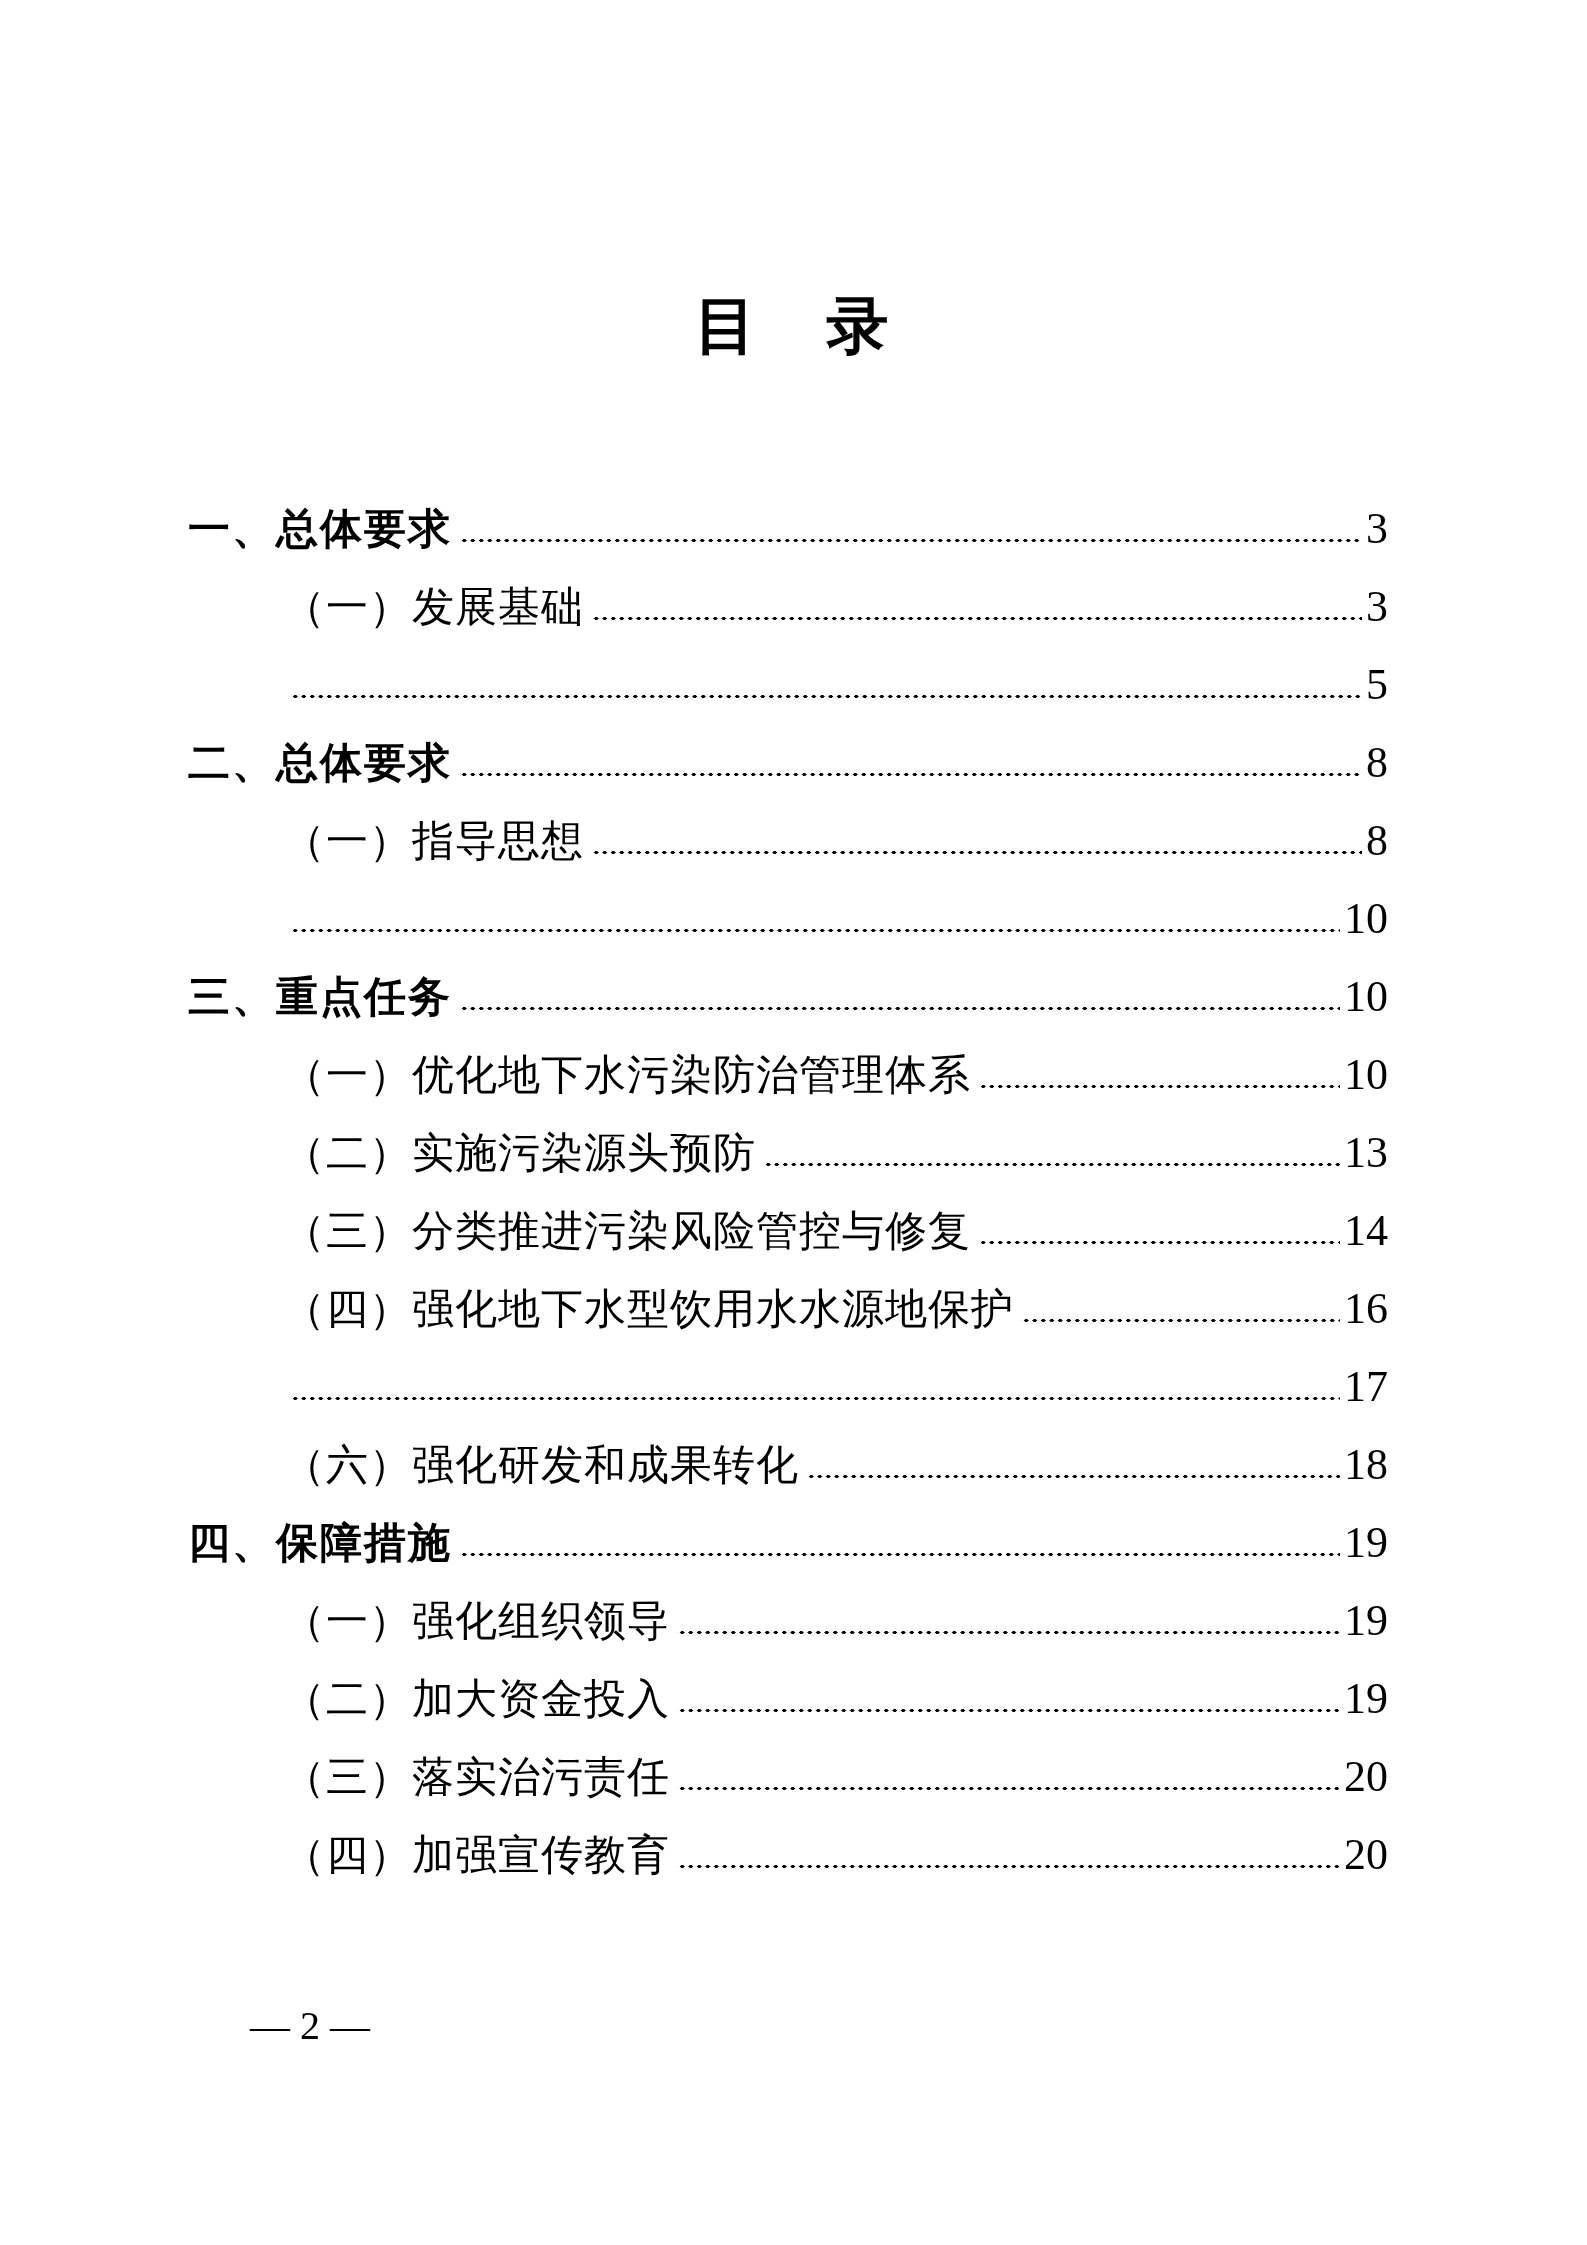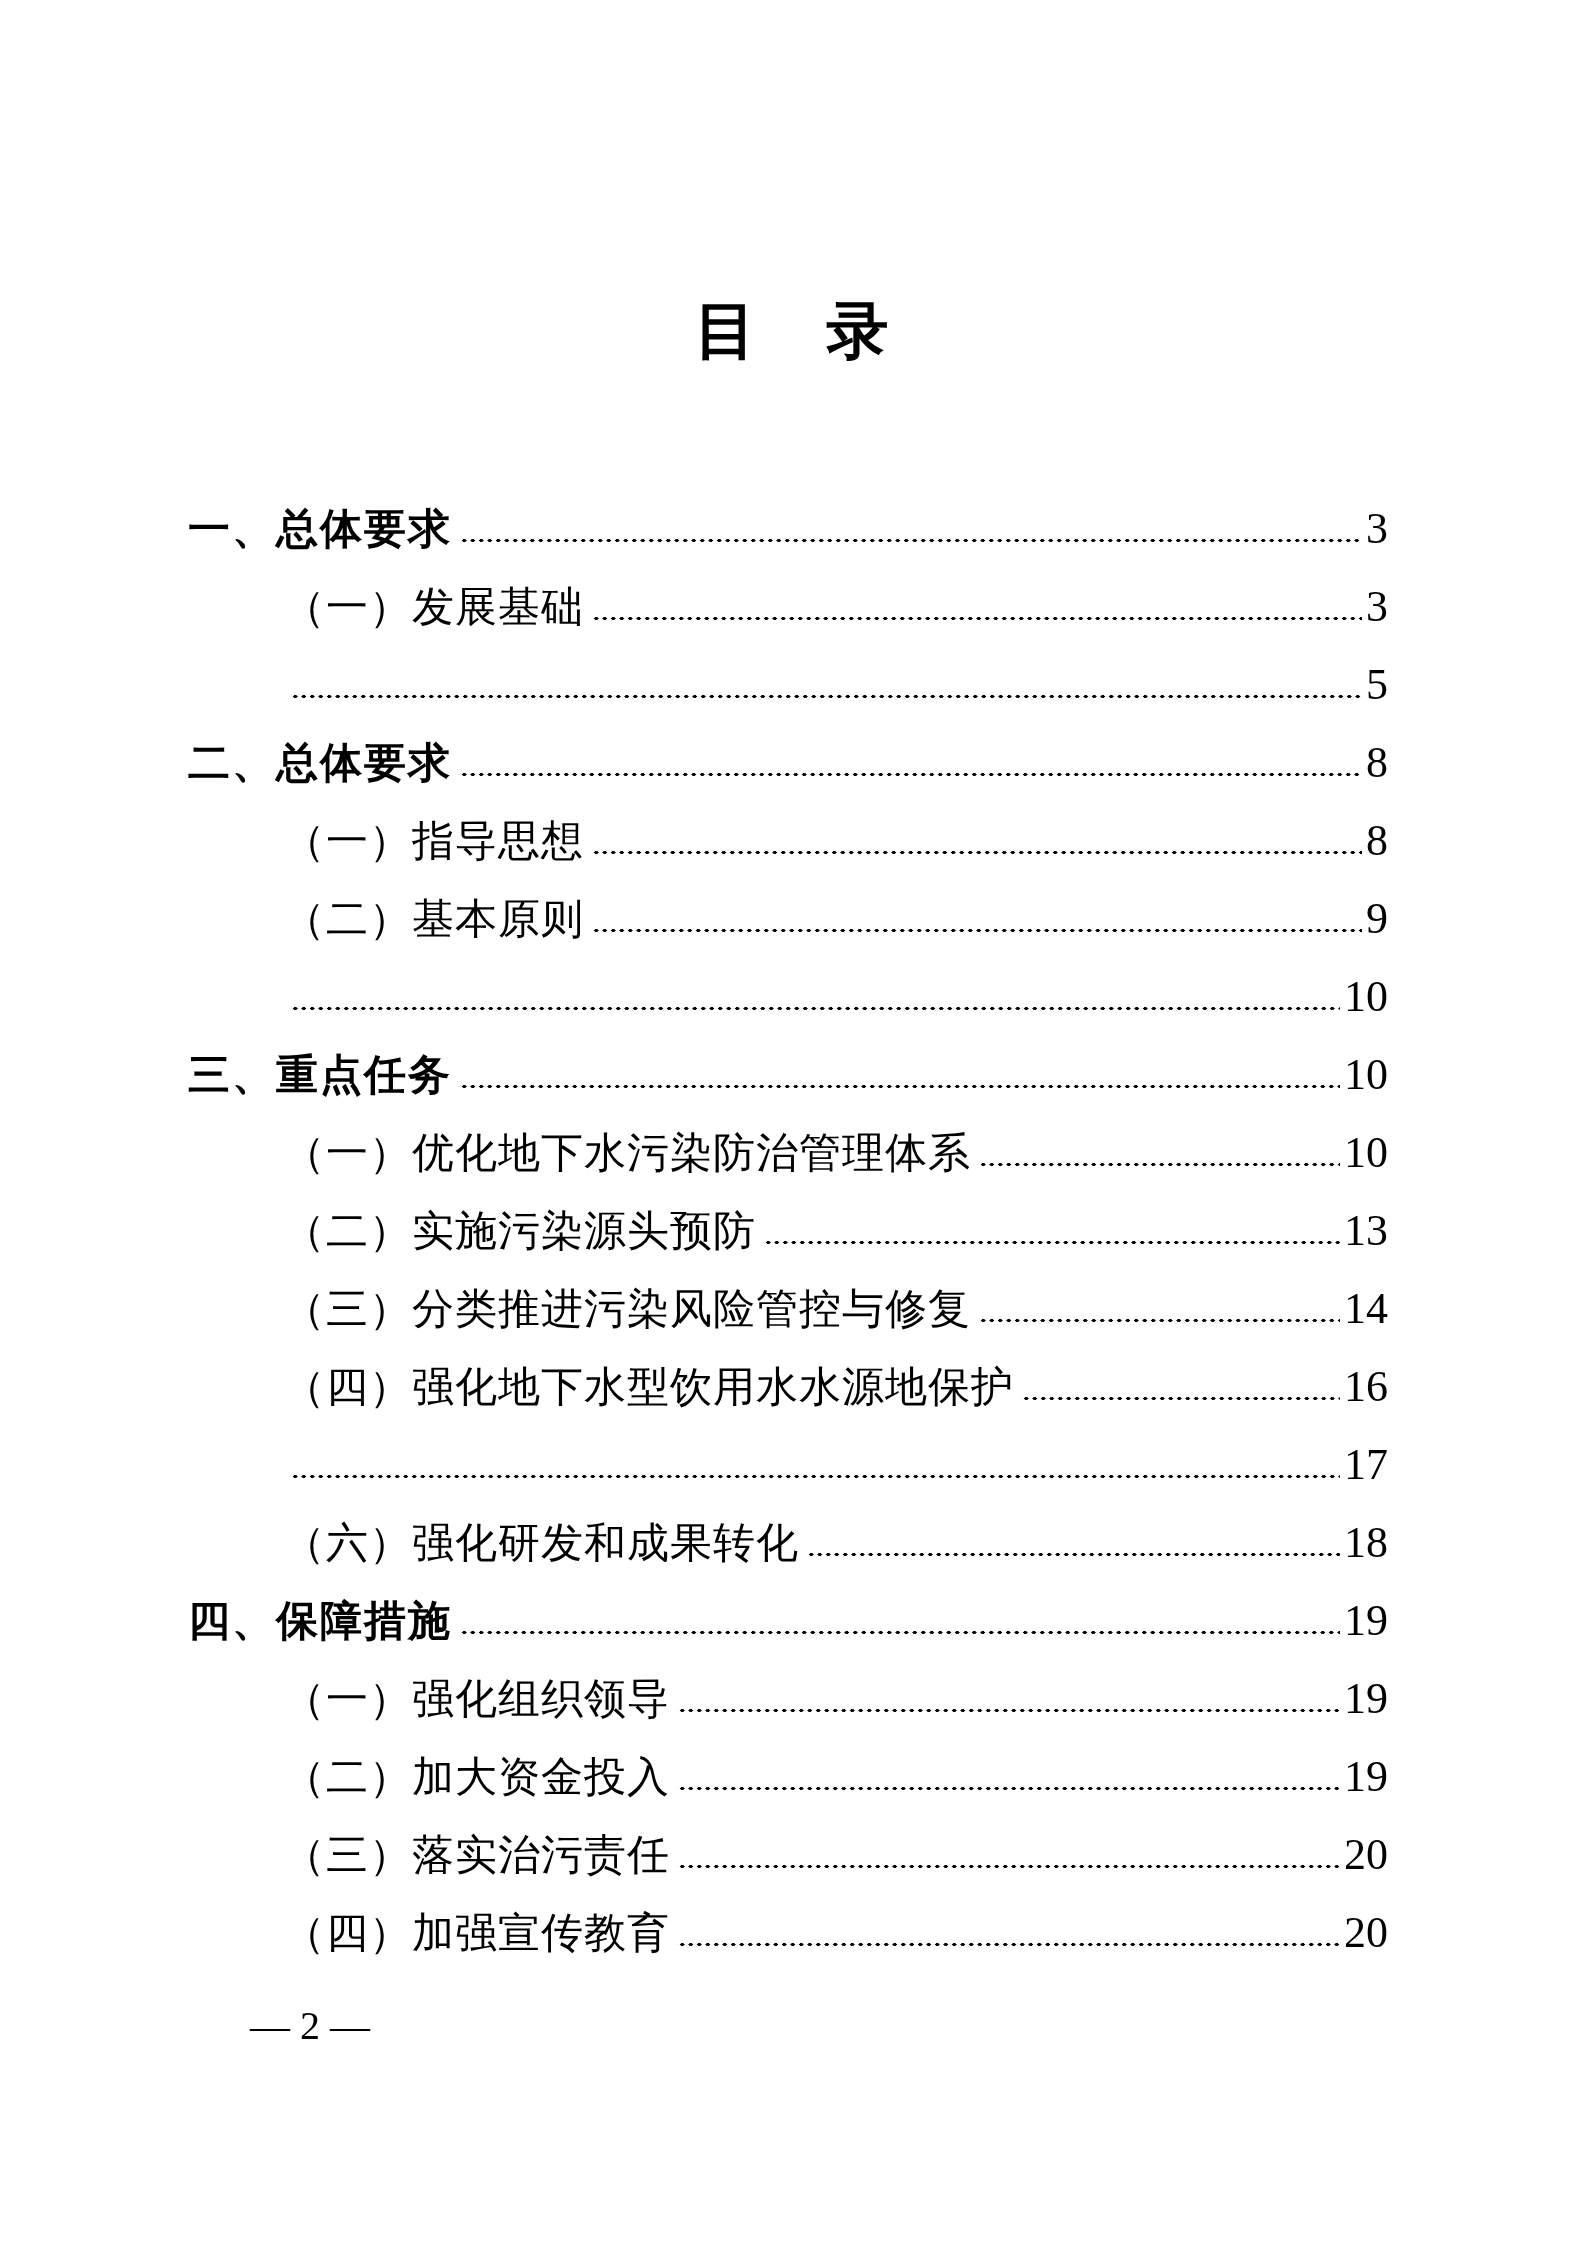--- a/index.html
+++ b/index.html
@@ -14,21 +14,21 @@
     overflow: hidden;
     color: #000;
     font-family: "Liberation Serif", serif;
   }
   .doc-title {
     position: absolute;
     top: 300px;
     left: 0;
     width: 100%;
     text-align: center;
-    font-family: Liberation Sans, sans-serif;
+    font-family: Liberation Mono, monospace;
     font-size: 62px;
     font-weight: bold;
     line-height: 62px;
     letter-spacing: 4px;
     white-space: pre;
   }
   .toc {
     position: absolute;
     top: 490px;
     left: 188px;
@@ -113,25 +113,20 @@
     <span class="toc-dots"></span>
     <span class="toc-page">8</span>
   </div>
 
   <div class="toc-row level-2">
     <span class="toc-label">（一）指导思想</span>
     <span class="toc-dots"></span>
     <span class="toc-page">8</span>
   </div>
 
-  <div class="toc-row level-2">
-    <span class="toc-label">（二）基本原则</span>
-    <span class="toc-dots"></span>
-    <span class="toc-page">9</span>
-  </div>
 
   <div class="toc-row level-2">
     <span class="toc-dots"></span>
     <span class="toc-page">10</span>
   </div>
 
   <div class="toc-row level-1">
     <span class="toc-label">三、重点任务</span>
     <span class="toc-dots"></span>
     <span class="toc-page">10</span>

